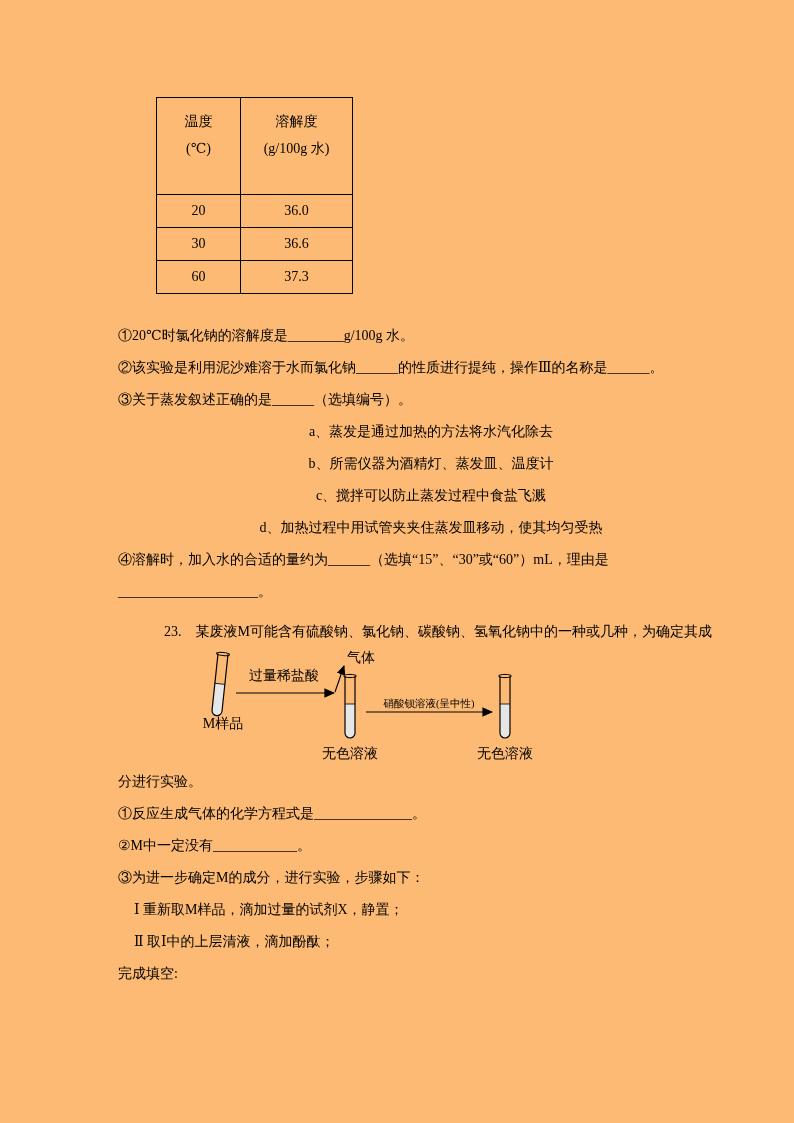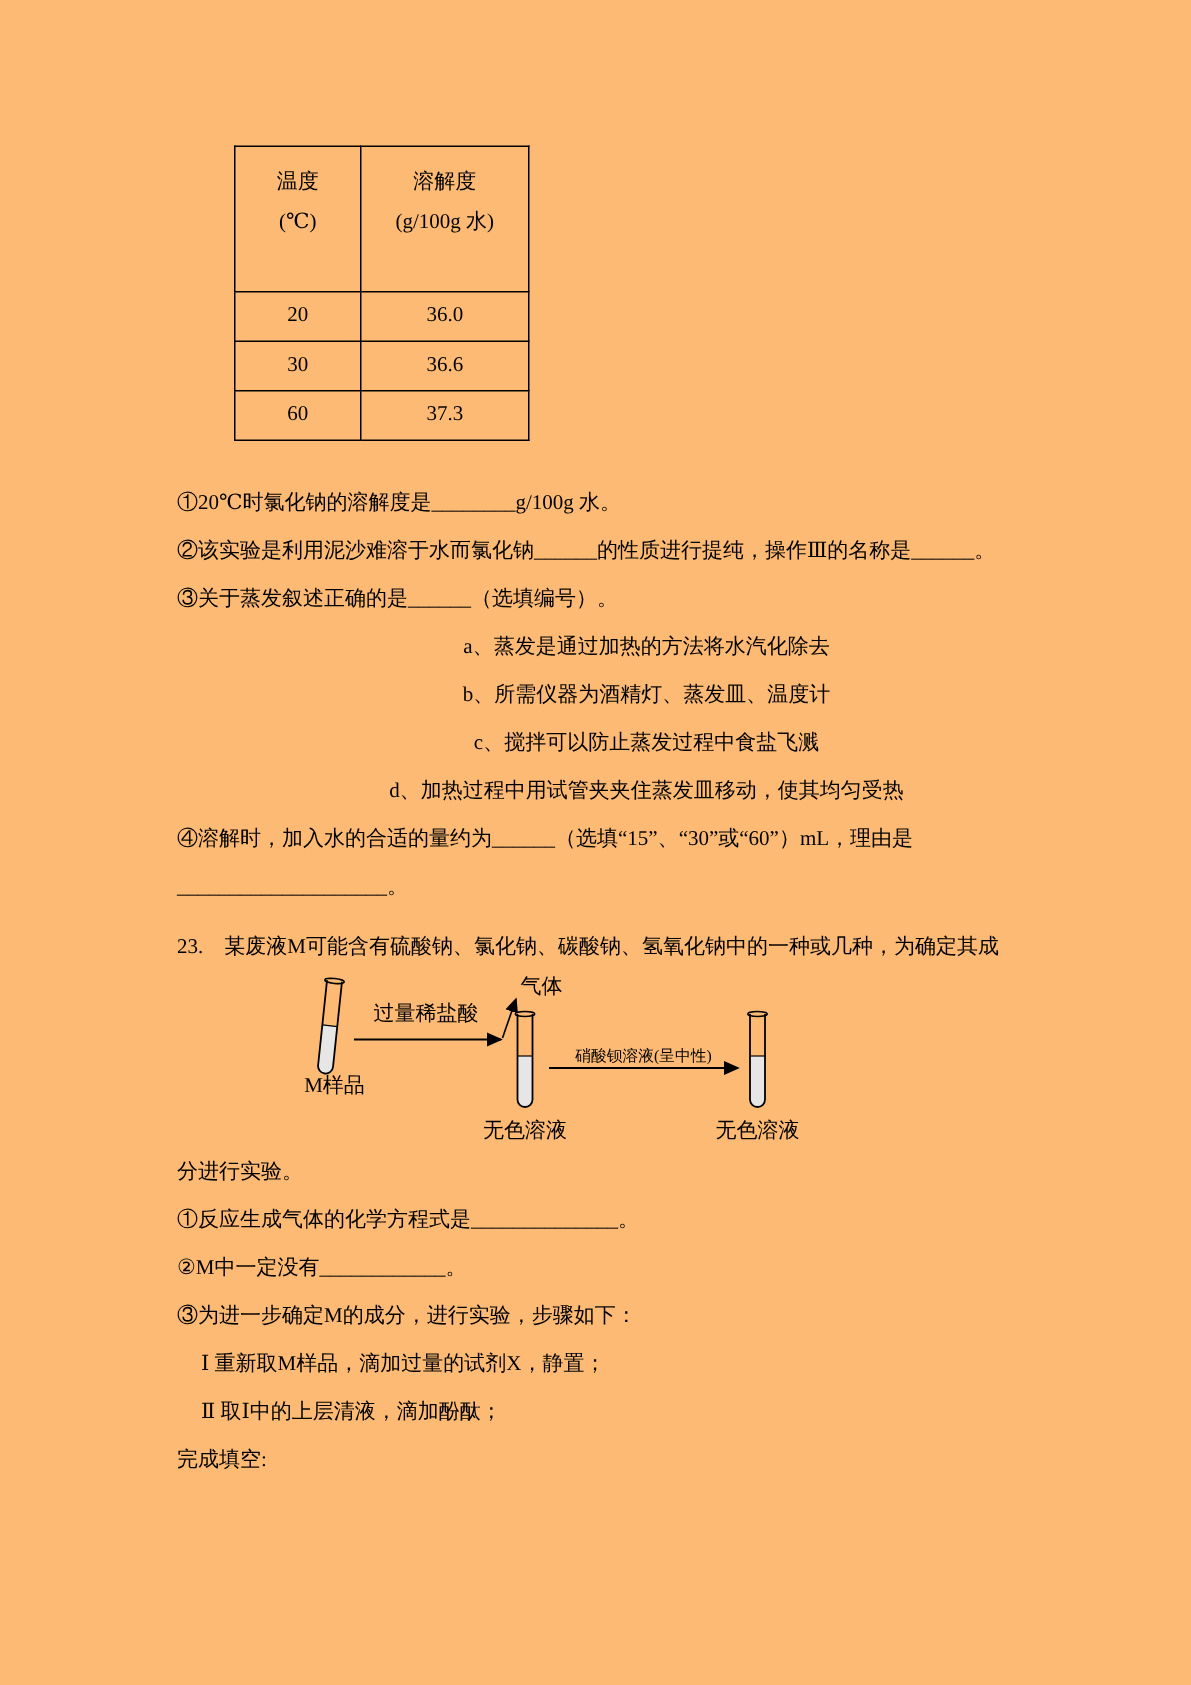--- a/index.html
+++ b/index.html
@@ -13,21 +13,21 @@
     font-size: 14px;
     padding: 97px 80px 30px 118px;
     overflow: hidden;
   }
   .page p {
     line-height: 32px;
     white-space: pre;
   }
   .opt  { padding-left: 30px; text-align: center; }
   .step { padding-left: 16px; }
-  .q23-intro { margin-top: 8px; }
+  .q23-intro { margin-top: 8px; margin-left: 46px; }
 
   table.solubility {
     border-collapse: collapse;
     margin-left: 38px;
     margin-bottom: 26px;
     text-align: center;
   }
   table.solubility td { border: 1px solid #000; }
   .th-cell {
     height: 97px;

